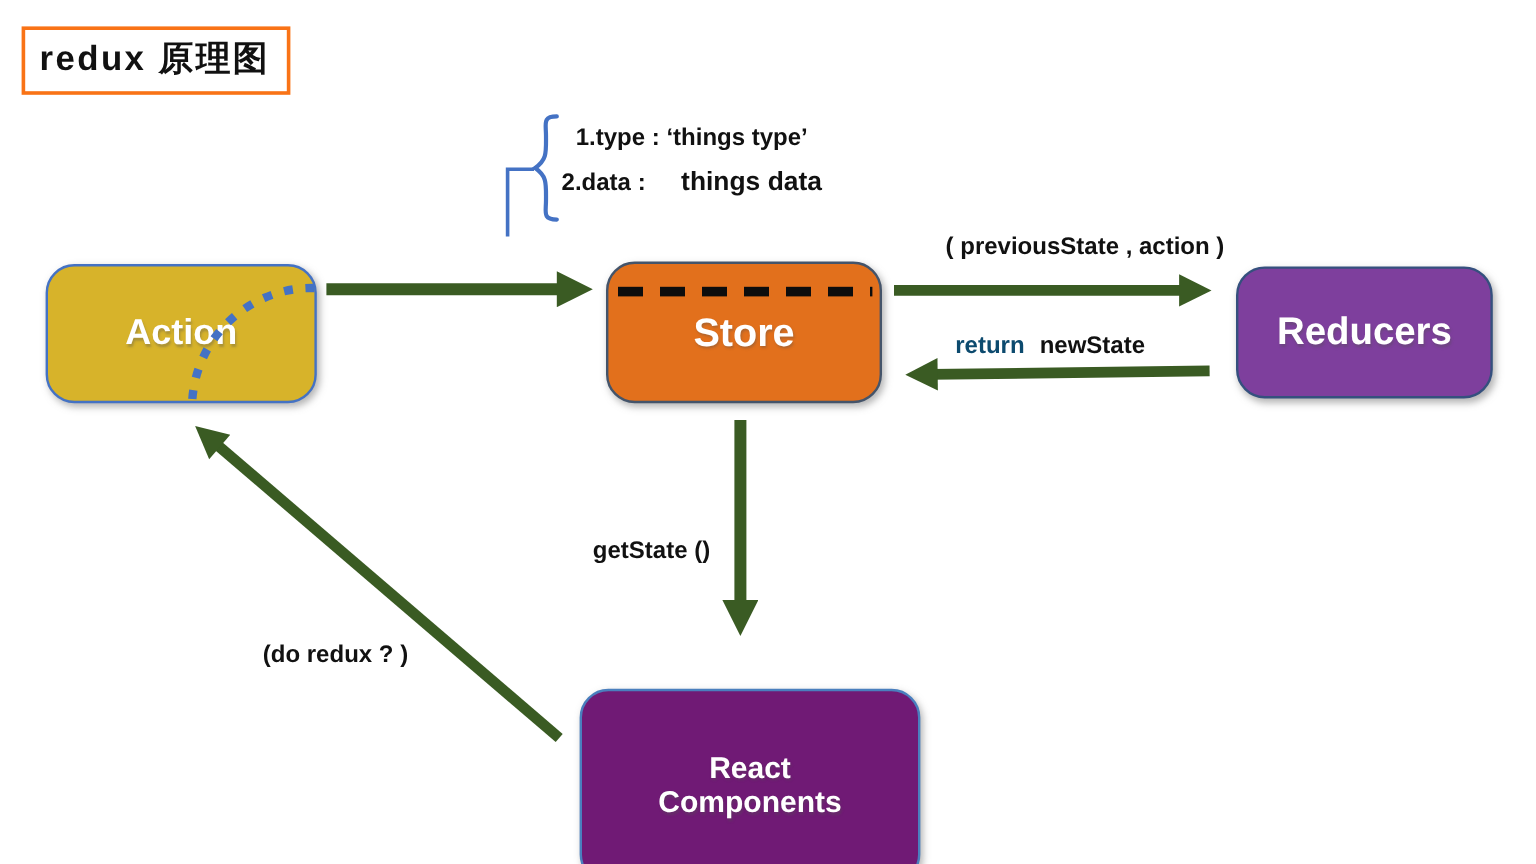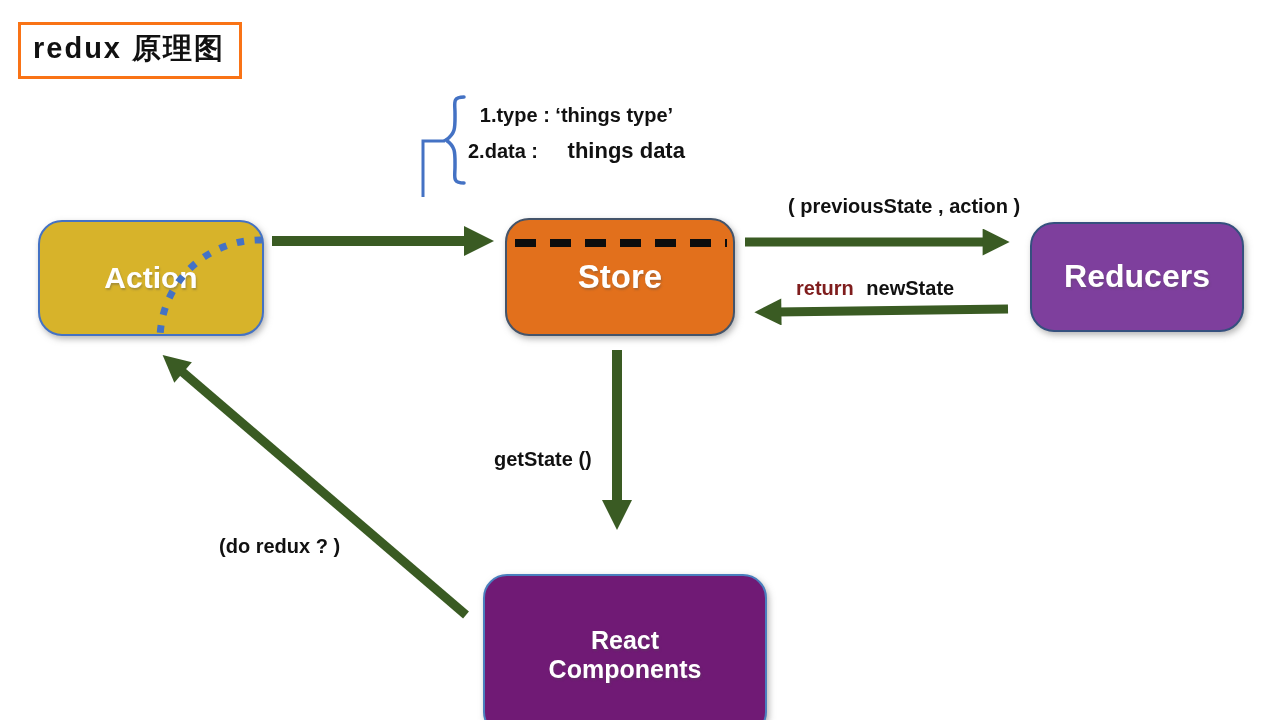--- a/index.html
+++ b/index.html
@@ -40,21 +40,21 @@
 
   
   .lbl { position:absolute; z-index:4; font-weight:bold; font-size:20px; color:#111; white-space:nowrap;text-align:center; }
   .lbl-dispatch { left:270px; top:194px; display:flex; align-items:center; }
   .action-box { display:inline-block; border:3px solid #4472c4; padding:0 6px 2px 6px; margin:0 5px; }
   .lbl-annotation { left:468px; top:105px; line-height:1; }
   .ann-l1 { margin-bottom:15px; }
   .ann-val { font-size:22px; margin-left:24px; }
   .lbl-prev { left:776px; top:195px;margin-left:12px; }
   .lbl-return { left:796px; top:277px; }
-  .return-kw { color:#7f1d1d; }
+  .return-kw { color:#0c4a6e; }
   .return-ns { margin-left:7px; }
   .lbl-getstate { left:494px; top:448px; }
   .lbl-dowhat { left:219px; top:535px; }
 </style>
 </head>
 <body>
 
 <div class="stage">
 
   <svg id="base-layer" class="layer" width="1280" height="720" viewBox="0 0 1280 720">

